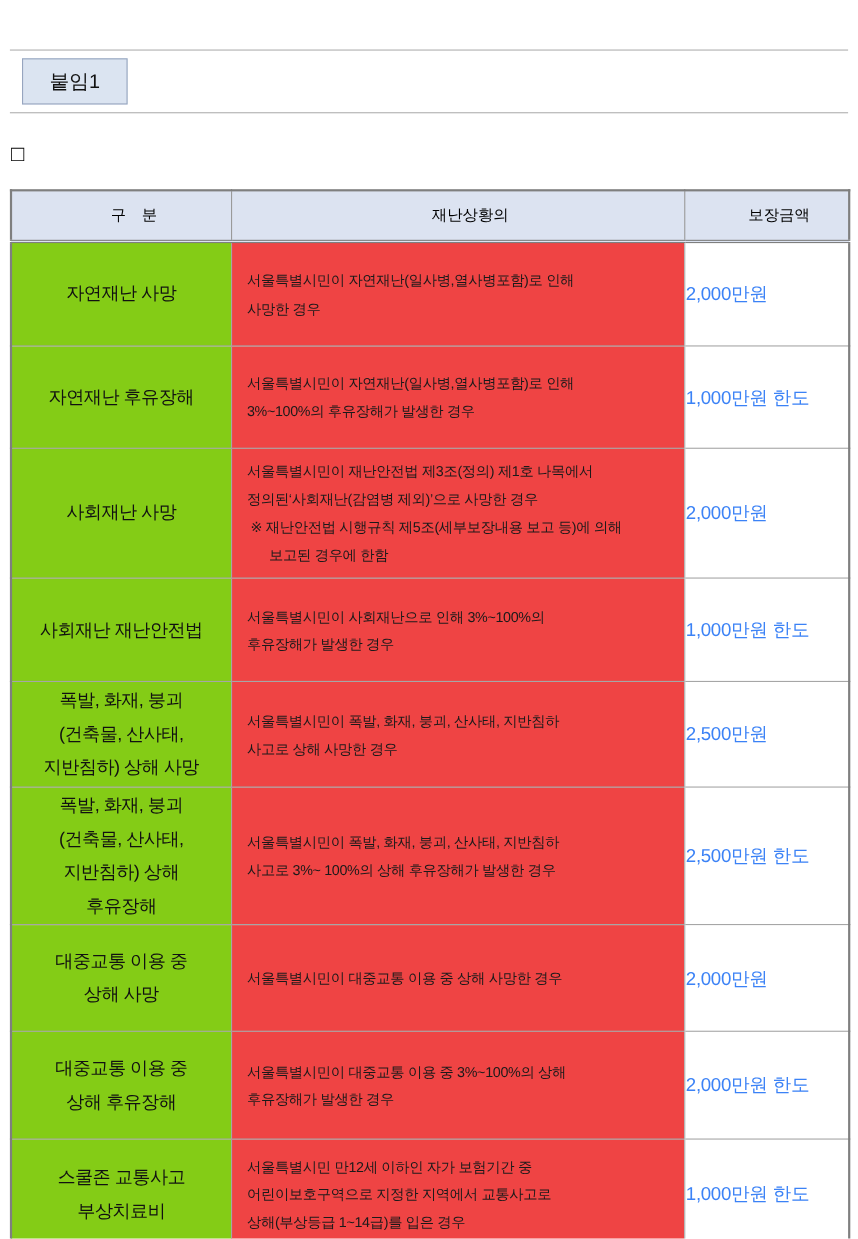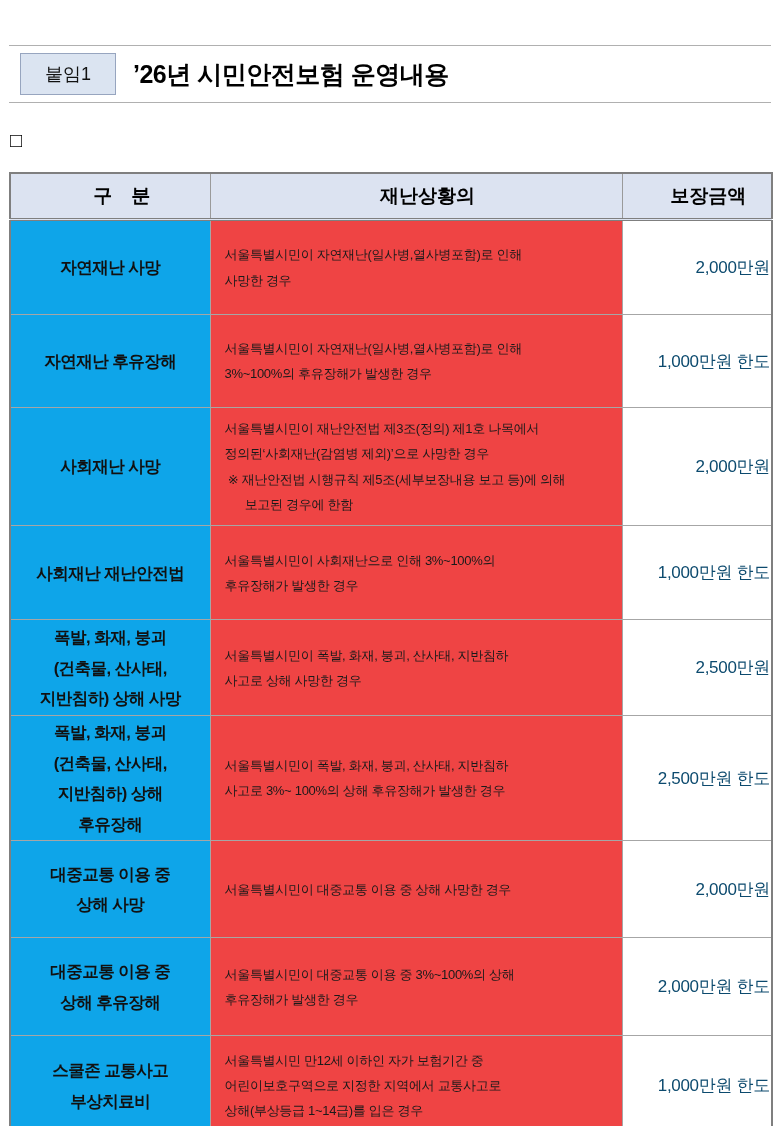--- a/index.html
+++ b/index.html
@@ -13,20 +13,21 @@
   .page { position: relative; width: 780px; height: 1126px; }
 
   
   .attach-bar {
     margin: 45px 9px 0 9px;
     border-top: 1px solid #b0b0b0;
     border-bottom: 1px solid #b0b0b0;
     padding: 7px 0 7px 11px;
     display: flex;
     align-items: center;
+    gap: 30px;
   }
   .attach-badge {
     width: 96px;
     box-sizing: border-box;
     background: #dbe4f1;
     border: 1px solid #97a5bf;
     text-align: center;
     font-size: 18px;
     padding: 8px 0;
     color: #111;
@@ -64,42 +65,42 @@
     table-layout: fixed;
     border-collapse: collapse;
     border: 2px solid #7f7f7f;
   }
   col.c-cat { width: 200px; }
   col.c-desc { width: 412px; }
   col.c-amt { width: 150px; }
 
   table.coverage th {
     background: #dce3f1;
-    font-size: 19px;
-    font-weight: 700;
+    font-size: 14px;
+    font-weight: 400;
     height: 42px;
     border-bottom: 3px double #7f7f7f;
     border-left: 1px solid #9a9a9a;
     color: #000;
     padding-left: 24px;
   }
   table.coverage th:first-child { border-left: none; }
 
   table.coverage td {
     border-top: 1px solid #a6a6a6;
     border-left: 1px solid #a6a6a6;
     vertical-align: middle;
     box-sizing: border-box;
   }
   table.coverage td:first-child { border-left: none; }
 
   td.cat {
-    background: #0ea5e9;
+    background: #84cc16;
     text-align: center;
-    font-weight: 700;
+    font-weight: 400;
     font-size: 16.5px;
     line-height: 1.85;
     white-space: pre-line;
     color: #111;
     letter-spacing: -0.5px;
   }
   td.desc {
     background: #ef4444;
     padding: 8px 10px 8px 14px;
     font-size: 13px;
@@ -108,44 +109,43 @@
     letter-spacing: -0.3px;
   }
   .desc-text { white-space: pre-line; }
   .desc-note {
     white-space: pre-line;
     padding-left: 1.55em;
     text-indent: -1.3em;
   }
   td.amt {
     background: #ffffff;
-    text-align: right;
+    text-align: left;
     font-size: 17px;
-    color: #0c4a6e;
+    color: #3b82f6;
     letter-spacing: -0.3px;
   }
 
   tbody tr:nth-child(1) { height: 95px; }
   tbody tr:nth-child(2) { height: 93px; }
   tbody tr:nth-child(3) { height: 101px; }
   tbody tr:nth-child(4) { height: 94px; }
   tbody tr:nth-child(5) { height: 96px; }
   tbody tr:nth-child(6) { height: 115px; }
   tbody tr:nth-child(7) { height: 97px; }
   tbody tr:nth-child(8) { height: 98px; }
   tbody tr:nth-child(9) { height: 100px; }
 </style>
 </head>
 <body>
 
 <div class="page">
 
   <div class="attach-bar">
     <div class="attach-badge">붙임1</div>
-    <h1 class="doc-title">’26년 시민안전보험 운영내용</h1>
   </div>
 
   <div class="section-heading">
     <span class="section-bullet">□</span>
   </div>
 
   <table class="coverage">
     <colgroup>
       <col class="c-cat">
         <col class="c-desc">

